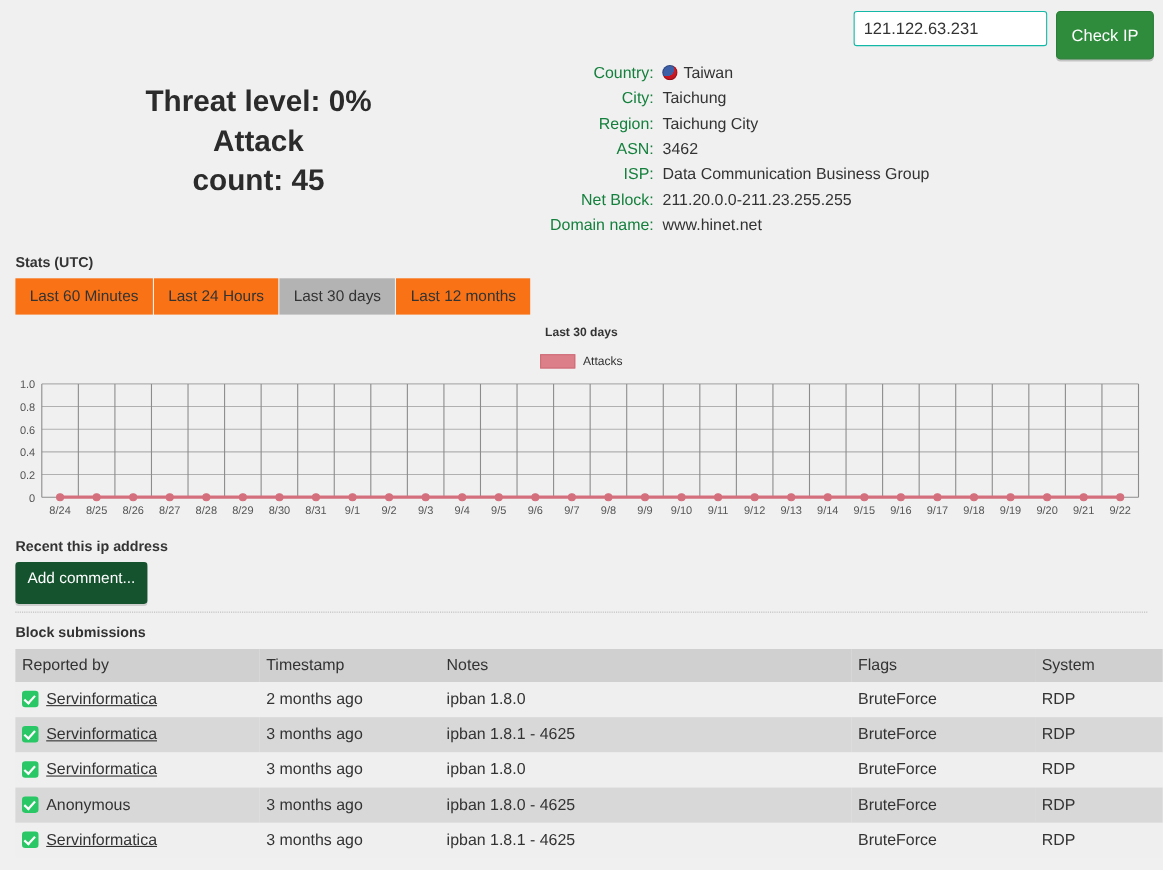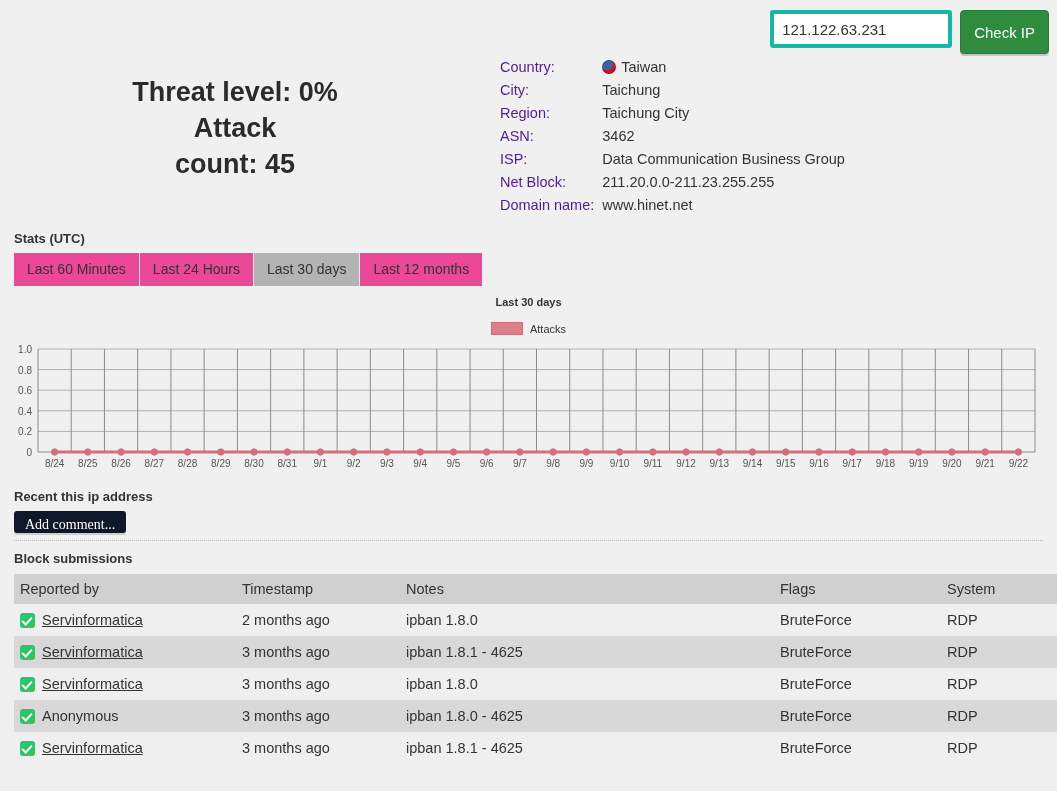--- a/index.html
+++ b/index.html
@@ -39,21 +39,21 @@
     align-items: flex-start;
     gap: 8px;
   }
   .ip-input {
     width: 158px;
     height: 22px;
     padding: 4px 8px;
     font-size: 15px;
     font-family: "Liberation Sans", sans-serif;
     color: #333;
-    border: 4px solid #14b8a6;
+    border: 1px solid #14b8a6;
     border-radius: 3px;
     background: #fff;
     box-sizing: content-box;
     outline: none;
   }
   .check-btn {
     height: 44px;
     padding: 0 13px;
     font-size: 15px;
     font-family: "Liberation Sans", sans-serif;
@@ -91,23 +91,24 @@
     border-collapse: collapse;
     font-size: 14.5px;
     color: #333;
   }
   .geo-table td {
     padding: 3px 0;
     vertical-align: top;
     line-height: 17px;
   }
   .geo-label {
+    text-align: right;
     padding-right: 8px !important;
     white-space: nowrap;
-    color: #4c1d95;
+    color: #15803d;
   }
   .geo-value { white-space: nowrap; }
   .flag-icon {
     display: inline-block;
     width: 14px;
     height: 14px;
     border-radius: 50%;
     vertical-align: -2px;
     margin-right: 5px;
     background:
@@ -126,21 +127,21 @@
   }
   .tabs {
     display: flex;
     margin-left: 14px;
     gap: 1px;
   }
   .tab {
     padding: 8px 13px 9px;
     font-size: 14px;
     color: #333;
-    background: #ec4899;
+    background: #f97316;
     border: none;
     cursor: pointer;
     font-family: "Liberation Sans", sans-serif;
     line-height: 16px;
   }
   .tab.active {
     background: #b3b3b3;
   }
 
   
@@ -183,28 +184,28 @@
 
   
   .discuss-label {
     font-size: 13px;
     font-weight: bold;
     color: #333;
     margin: 8px 0 7px 14px;
   }
   .add-comment-btn {
     margin-left: 14px;
-    padding: 6px 11px 0;
+    padding: 6px 11px 16px;
     font-size: 14px;
     color: #fff;
-    background: #0f172a;
+    background: #14532d;
     border: none;
     border-radius: 3px;
     cursor: pointer;
-    font-family: Liberation Serif, serif;
+    font-family: Liberation Sans, sans-serif;
     box-shadow: 0 2px 0 rgba(0,0,0,0.14);
   }
   .dotted-rule {
     margin: 7px 14px 0 14px;
     border-top: 1px dotted #b9b9b9;
     height: 0;
   }
 
   
   .subs-label {

